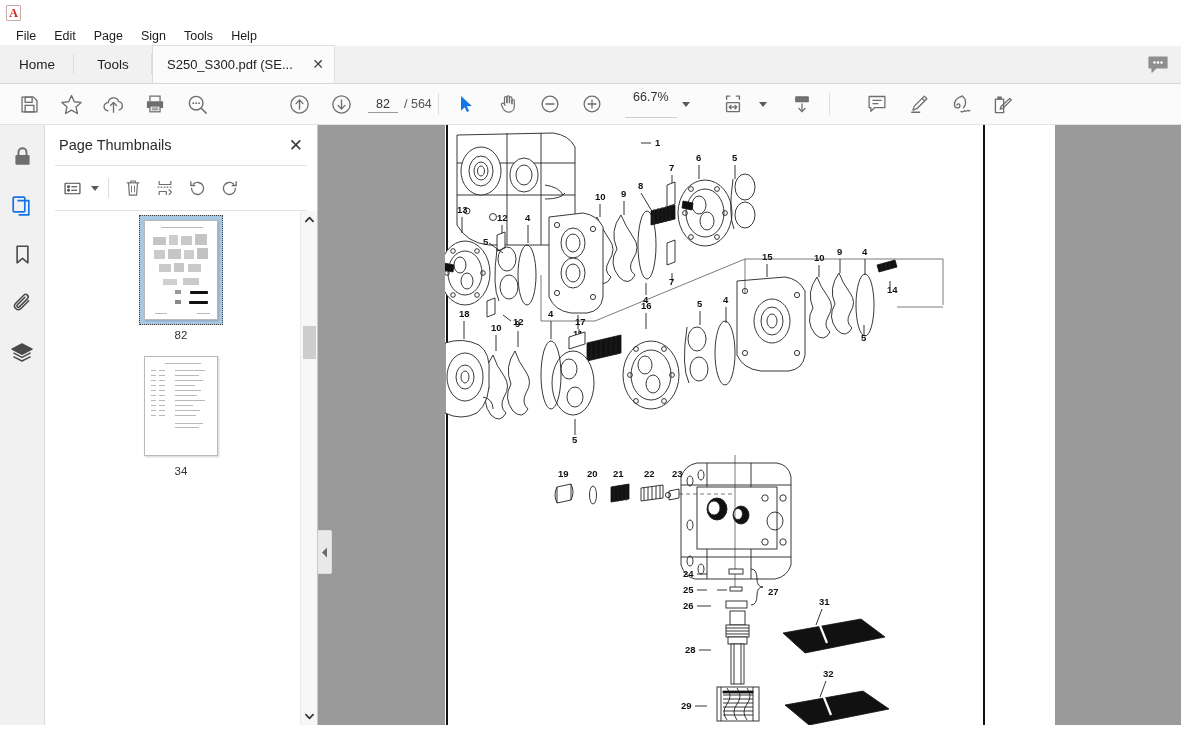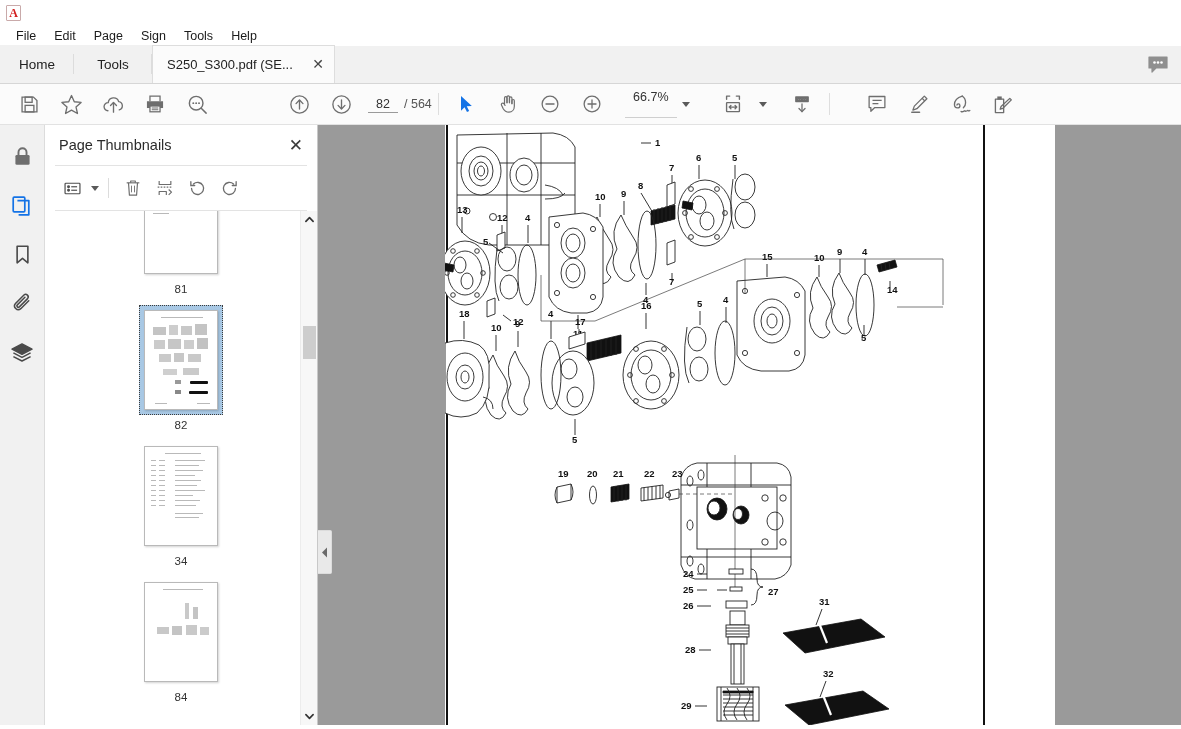--- a/index.html
+++ b/index.html
@@ -495,29 +495,20 @@
         <svg width="21" height="21" viewBox="0 0 24 24" fill="none" stroke="#6d6d6d" stroke-width="1.5" stroke-linecap="round">
           <path d="M18.8 12a6.9 6.9 0 1 1-2.2-5.1"></path>
           <path d="M19.6 4.2v4.4h-4.4"></path>
         </svg>
       </div>
     </div>
     <div id="tp-divider2"></div>
 
     <div id="thumblist">
 
-      <div class="thumb-item" style="margin-top:-46px;">
-        <div class="thumb-frame">
-          <div class="thumb-page">
-
-            <div class="tl" style="left:8px;top:38px;width:16px;"></div>
-          </div>
-        </div>
-        <span class="thumb-label">81</span>
-      </div>
 
       <div class="thumb-item selected">
         <div class="thumb-frame">
           <div class="thumb-page">
             <div class="tl" style="left:16px;top:6px;width:42px;"></div>
             <div class="tl d" style="left:8px;top:16px;width:13px;height:8px;background:#c4c4c4;"></div>
             <div class="tl d" style="left:24px;top:14px;width:9px;height:10px;background:#cdcdcd;"></div>
             <div class="tl d" style="left:36px;top:15px;width:11px;height:9px;background:#c8c8c8;"></div>
             <div class="tl d" style="left:50px;top:13px;width:12px;height:11px;background:#c4c4c4;"></div>
             <div class="tl d" style="left:9px;top:29px;width:11px;height:9px;background:#cbcbcb;"></div>
@@ -574,34 +565,20 @@
             <div class="tl" style="left:6px;top:58px;width:5px;"></div>
               <div class="tl" style="left:14px;top:58px;width:6px;"></div>
               <div class="tl" style="left:30px;top:58px;width:21px;"></div>
             <div class="tl" style="left:30px;top:66px;width:28px;"></div>
             <div class="tl" style="left:30px;top:70px;width:24px;"></div>
           </div>
         </div>
         <span class="thumb-label">34</span>
       </div>
 
-      <div class="thumb-item">
-        <div class="thumb-frame">
-          <div class="thumb-page">
-            <div class="tl" style="left:18px;top:6px;width:40px;"></div>
-            <div class="tl d" style="left:40px;top:20px;width:4px;height:16px;background:#c9c9c9;"></div>
-            <div class="tl d" style="left:48px;top:24px;width:5px;height:12px;background:#c4c4c4;"></div>
-            <div class="tl d" style="left:12px;top:44px;width:12px;height:7px;background:#c8c8c8;"></div>
-            <div class="tl d" style="left:27px;top:43px;width:10px;height:9px;background:#c4c4c4;"></div>
-            <div class="tl d" style="left:41px;top:42px;width:11px;height:10px;background:#c9c9c9;"></div>
-            <div class="tl d" style="left:55px;top:44px;width:9px;height:8px;background:#cbcbcb;"></div>
-          </div>
-        </div>
-        <span class="thumb-label">84</span>
-      </div>
 
       <div id="tp-scroll">
         <div class="sb-arrow sb-up">
           <svg width="9" height="7" viewBox="0 0 10 7">
               <path d="M1 5.6 5 1.4 9 5.6" fill="none" stroke="#333" stroke-width="1.8" stroke-linecap="round" stroke-linejoin="round"></path>
             </svg>
         </div>
         <div id="tp-thumb"></div>
         <div class="sb-arrow sb-down">
           <svg width="9" height="7" viewBox="0 0 10 7">

